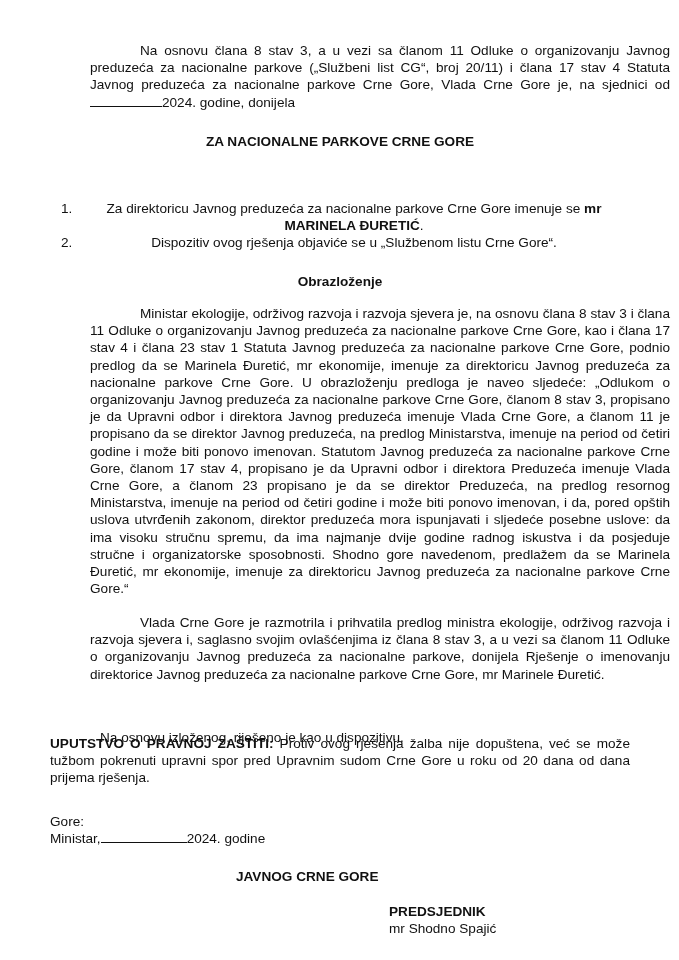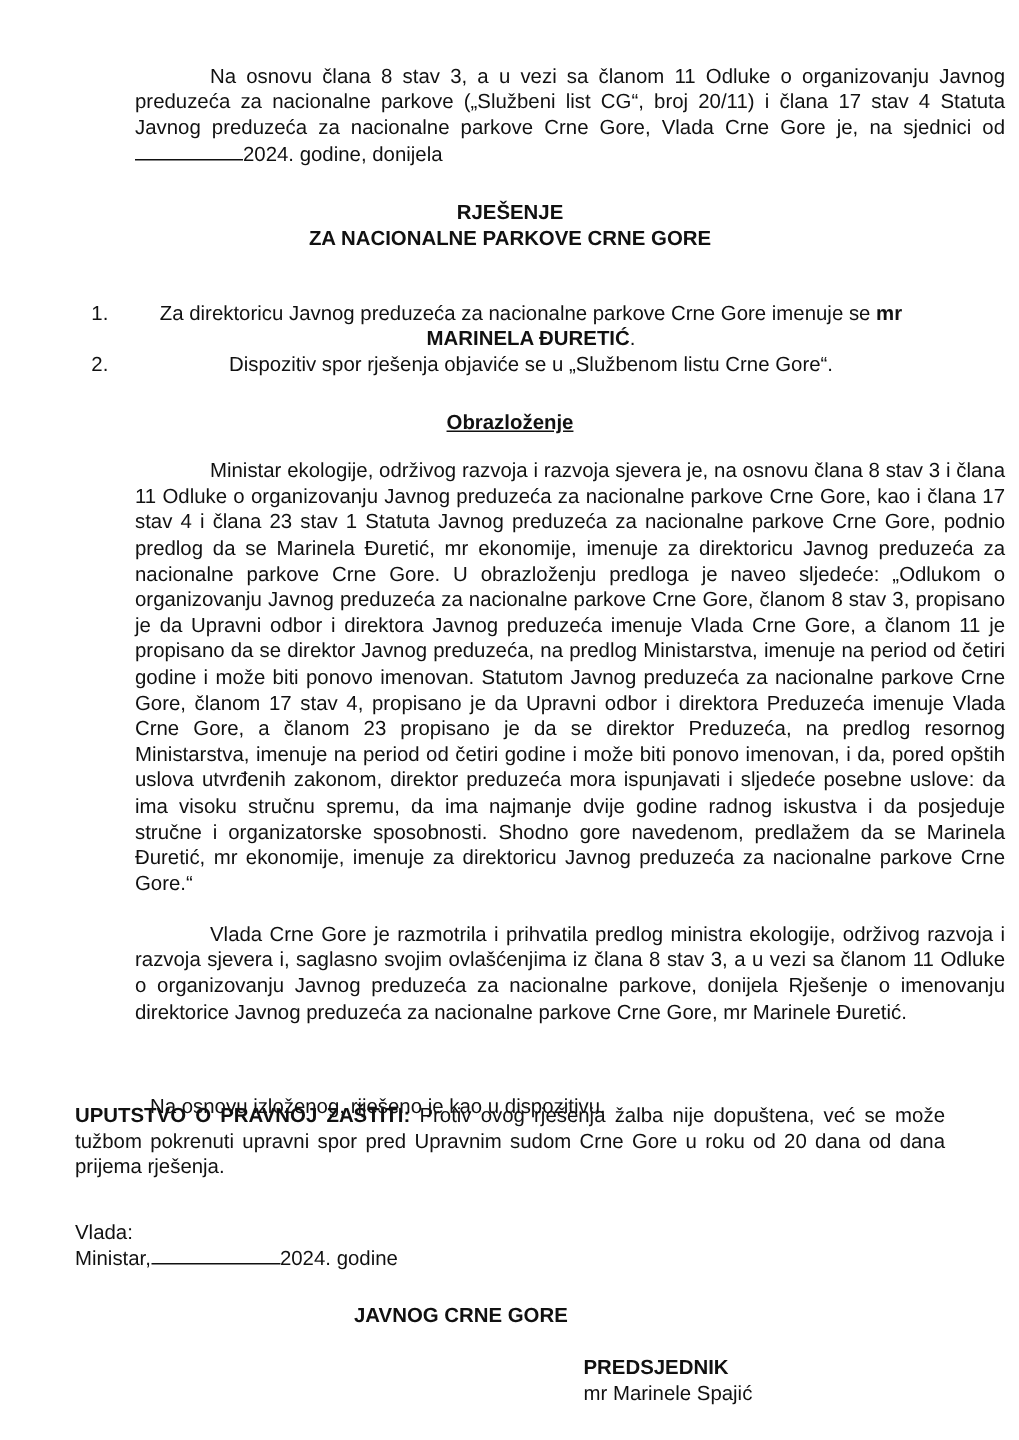--- a/index.html
+++ b/index.html
@@ -16,40 +16,39 @@
   .abs { position:absolute; }
 </style>
 </head>
 <body>
 
 <div class="page">
 
   <p class="p indent abs" style="top:42px;width:580px;"><span>Na osnovu člana 8 stav 3, a u vezi sa članom 11 Odluke o organizovanju Javnog preduzeća za nacionalne parkove („Službeni list CG“, broj 20/11) i člana 17 stav 4 Statuta Javnog preduzeća za nacionalne parkove Crne Gore, Vlada Crne Gore je, na sjednici od</span> <span class="blank" style="width:72px;"></span><span>2024. godine, donijela</span></p>
 
   <div class="abs" style="top:133px;width:580px;">
-    <p class="title">RJEŠENJE</p>
     <p class="title">ZA NACIONALNE PARKOVE CRNE GORE</p>
   </div>
 
   <ol class="abs" style="top:200px;width:554px;text-align:center;">
     <li><span>Za direktoricu Javnog preduzeća za nacionalne parkove Crne Gore imenuje se </span><span class="b">mr MARINELA ĐURETIĆ</span><span>.</span></li>
-    <li>Dispozitiv spor rješenja objaviće se u „Službenom listu Crne Gore“.</li>
+    <li>Dispozitiv ovog rješenja objaviće se u „Službenom listu Crne Gore“.</li>
   </ol>
 
-  <p class="title abs" style="top:273px;width:580px;text-decoration:underline;">Obrazloženje</p>
+  <p class="title abs" style="top:273px;width:580px;">Obrazloženje</p>
 
   <p class="p indent abs" style="top:305px;width:580px;">Ministar ekologije, održivog razvoja i razvoja sjevera  je, na osnovu člana 8 stav 3 i člana 11 Odluke o organizovanju Javnog preduzeća za nacionalne parkove Crne Gore, kao i člana 17 stav 4 i člana 23 stav 1 Statuta Javnog preduzeća za nacionalne parkove Crne Gore, podnio predlog da se Marinela Đuretić, mr ekonomije, imenuje za direktoricu Javnog preduzeća za nacionalne parkove Crne Gore. U obrazloženju predloga je naveo sljedeće: „Odlukom o organizovanju Javnog preduzeća za nacionalne parkove Crne Gore, članom 8 stav 3, propisano je da Upravni odbor i direktora Javnog preduzeća imenuje Vlada Crne Gore, a članom 11 je propisano da se direktor Javnog preduzeća, na predlog Ministarstva, imenuje na period od četiri godine i može biti ponovo imenovan. Statutom Javnog preduzeća za nacionalne parkove Crne Gore, članom 17 stav 4, propisano je da Upravni odbor i direktora Preduzeća imenuje Vlada Crne Gore, a članom 23 propisano je da se direktor Preduzeća, na predlog resornog Ministarstva, imenuje na period od četiri godine i može biti ponovo imenovan, i da, pored opštih uslova utvrđenih zakonom, direktor preduzeća mora ispunjavati i sljedeće posebne uslove: da ima visoku stručnu spremu, da ima najmanje dvije godine radnog iskustva i da posjeduje stručne i organizatorske sposobnosti. Shodno gore navedenom, predlažem da se Marinela Đuretić, mr ekonomije, imenuje za direktoricu Javnog preduzeća za nacionalne parkove Crne Gore.“</p>
 
   <p class="p indent abs" style="top:614px;width:580px;">Vlada Crne Gore je razmotrila i prihvatila predlog ministra ekologije, održivog razvoja i razvoja sjevera i, saglasno svojim ovlašćenjima iz člana 8 stav 3, a u vezi sa članom 11 Odluke o organizovanju Javnog preduzeća za nacionalne parkove, donijela Rješenje o imenovanju direktorice Javnog preduzeća za nacionalne parkove Crne Gore, mr Marinele Đuretić.</p>
 
   <p class="p abs" style="top:729px;width:580px;text-indent:50px;">Na osnovu izloženog, riješeno je kao u dispozitivu.</p>
 
   <p class="p abs" style="top:735px;width:580px;"><span class="b">UPUTSTVO O PRAVNOJ ZAŠTITI:</span><span> Protiv ovog rješenja žalba nije dopuštena, već se može tužbom pokrenuti upravni spor pred Upravnim sudom Crne Gore u roku od 20 dana od dana prijema rješenja.</span></p>
 
-  <p class="p abs" style="top:813px;">Vlada:</p>
+  <p class="p abs" style="top:813px;">Gore:</p>
   <p class="p abs" style="top:830px;white-space:nowrap;"><span>Ministar,</span><span class="blank" style="width:86px;"></span><span>2024. godine</span></p>
 
   <p class="title abs" style="top:868px;left:186px;">JAVNOG CRNE GORE</p>
 
   <p class="title abs" style="top:903px;left:339px;text-align:right;">PREDSJEDNIK</p>
-  <p class="p abs" style="top:920px;left:339px;white-space:nowrap;">mr Marinele Spajić</p>
+  <p class="p abs" style="top:920px;left:339px;white-space:nowrap;">mr Shodno Spajić</p>
 
 </div>
 
 </body></html>

